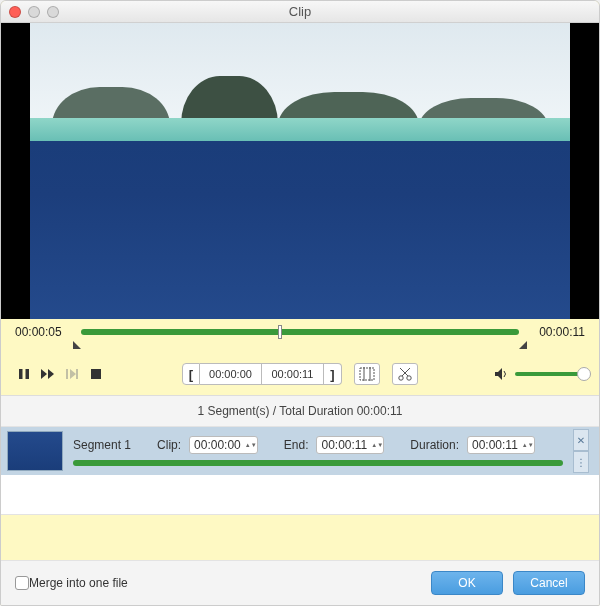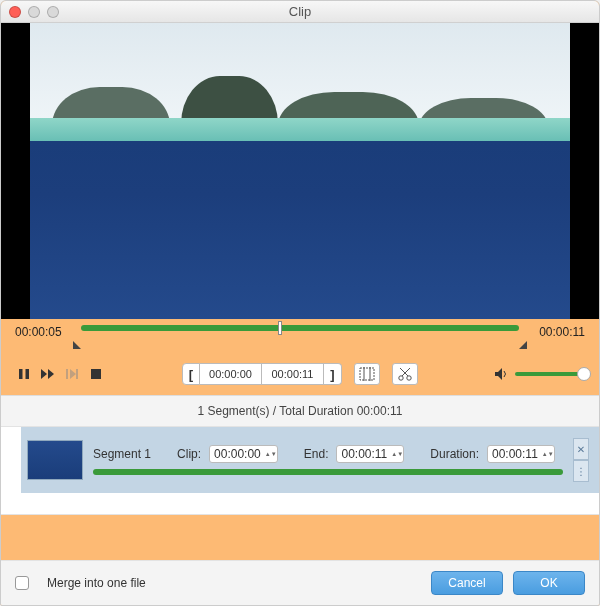--- a/index.html
+++ b/index.html
@@ -1,31 +1,31 @@
 <!DOCTYPE html>
 <html><head>
 <meta charset="utf-8">
 <style>
   * { box-sizing: border-box; margin: 0; padding: 0; font-family: -apple-system, "Helvetica Neue", Arial, sans-serif; font-size: 12px; color: #333; }
   body { background: #f0f0f0; }
-  .window { width: 600px; height: 606px; background: #fdba74; border: 1px solid #ccc; border-radius: 6px 6px 2px 2px; overflow: hidden; display: flex; flex-direction: column; }
+  .window { width: 600px; height: 606px; background: #fef9c3; border: 1px solid #ccc; border-radius: 6px 6px 2px 2px; overflow: hidden; display: flex; flex-direction: column; }
   .titlebar { height: 22px; background: linear-gradient(#f7f7f7,#e6e6e6); border-bottom: 1px solid #d0d0d0; display: flex; align-items: center; position: relative; }
   .lights { display: flex; gap: 7px; padding-left: 8px; }
   .light { width: 12px; height: 12px; border-radius: 50%; border: 0.5px solid rgba(0,0,0,.2); }
   .light.red { background: #ff5f57; }
   .light.gray { background: #d9d9d9; }
   .title { position: absolute; left: 0; right: 0; text-align: center; font-size: 13px; color: #555; pointer-events: none; }
   .preview-wrap { background: #000; height: 296px; display: flex; justify-content: center; }
   .preview { width: 540px; height: 296px; position: relative; overflow: hidden; }
   .sky { position: absolute; inset: 0; height: 32%; background: linear-gradient(#dfe9ef,#eef4f7); }
   .island { position: absolute; top: 18%; left: 0; right: 0; height: 18%; }
   .mtn { position: absolute; bottom: 0; background: #3d5a4a; border-radius: 40% 40% 0 0 / 90% 90% 0 0; }
   .lagoon { position: absolute; top: 32%; left:0; right:0; height: 10%; background: linear-gradient(#8fd6c8,#5fb9b0); }
   .sea { position: absolute; top: 40%; left:0; right:0; bottom:0; background: linear-gradient(#1a3d7a 0%, #1c3e7c 30%, #244a8c 100%); }
-  .time-row { display: flex; padding: 6px 14px 2px; gap: 8px; }
+  .time-row { display: flex; align-items: center; padding: 6px 14px 2px; gap: 8px; }
   .time-lbl { width: 58px; font-size: 12px; color: #222; }
   .seek { flex: 1; height: 6px; background: #3a9a3a; border-radius: 3px; position: relative; }
   .seek-thumb { position: absolute; top: -4px; width: 4px; height: 14px; background: #fff; border: 1px solid #888; left: 45%; }
   .time-lbl.right { text-align: right; }
   .handle-row { display:flex; padding: 0 14px 4px; }
   .handle-row .sp { width:58px; }
   .handle-track { flex:1; position:relative; height:12px; }
   .tri { width:0; height:0; position:absolute; }
   .tri.left { left:0; border-bottom:8px solid #444; border-right:8px solid transparent; }
   .tri.right { right:0; border-bottom:8px solid #444; border-left:8px solid transparent; }
@@ -36,32 +36,32 @@
   .brk { width:18px; height:22px; border:1px solid #bbb; background:#fff; display:flex; align-items:center; justify-content:center; font-weight:bold; font-size:13px; cursor:pointer; }
   .brk.l { border-radius:4px 0 0 4px; }
   .brk.r { border-radius:0 4px 4px 0; border-left:none; }
   .tc { width:62px; height:22px; border:1px solid #bbb; border-left:none; background:#fff; display:flex; align-items:center; justify-content:center; font-size:11px; }
   .fxbtn { width:26px; height:22px; border:1px solid #bbb; background:#fff; margin-left:6px; border-radius:3px; display:flex; align-items:center; justify-content:center; cursor:pointer; }
   .vol { display:flex; align-items:center; gap:6px; }
   .vol-track { width:70px; height:4px; background:#3a9a3a; border-radius:2px; position:relative; }
   .vol-thumb { position:absolute; right:-6px; top:-5px; width:14px; height:14px; border-radius:50%; background:#fff; border:1px solid #aaa; }
   .seg-hdr { text-align:center; padding:8px 8px; font-size:12px; color:#444; background:#f4f4f4; border-bottom:1px solid #e3e3e3;}
   .seg-list { background:#fff; height:88px; border-bottom:1px solid #e3e3e3; overflow:hidden; position:relative;}
-  .seg-row { display:flex; align-items:center; height:66px; padding:0 10px 0 6px; gap:10px; background:#c3d5e4; position:relative;margin-left:20px;}
+  .seg-row { display:flex; align-items:center; height:48px; padding:0 10px 0 6px; gap:10px; background:#c3d5e4; position:relative;}
   .thumb { width:56px; height:40px; background:linear-gradient(#244a8c,#1a3d7a); border:1px solid #8fa8bd; }
   .seg-fields { flex:1; display:flex; flex-direction:column; gap:4px; }
   .fld-row { display:flex; align-items:center; gap:8px; font-size:11px; }
   .fld-lbl { color:#333; }
   .stepper { display:flex; align-items:center; background:#fff; border:1px solid #bbb; border-radius:3px; height:18px; padding:0 4px; font-size:11px; gap:4px; }
   .stepctl { width:8px; height:14px; display:flex; flex-direction:column; justify-content:center; gap:0; color:#666; font-size:6px; line-height:5px; cursor:pointer; }
   .seg-track { height:6px; background:#3a9a3a; border-radius:3px; margin-top:2px; }
   .seg-side { width:16px; display:flex; flex-direction:column; gap:0; }
   .sidebtn { width:16px; height:22px; background:#dbe6f0; border:1px solid #a8bdd0; display:flex; align-items:center; justify-content:center; font-size:10px; color:#5a7a99; cursor:pointer; }
   .footer { margin-top:auto; display:flex; align-items:center; padding:10px 14px; gap:10px; border-top:1px solid #e3e3e3; background:#f4f4f4;}
-  .chk { display:flex; align-items:center; gap:18px; cursor:pointer; }
+  .chk { display:flex; align-items:center; gap:0; cursor:pointer; }
   .chkbox { width:14px; height:14px; border:1px solid #999; border-radius:3px; background:#fff; }
   .btn { min-width:72px; height:24px; border-radius:4px; display:flex; align-items:center; justify-content:center; font-size:12px; cursor:pointer; background:linear-gradient(#6db4ec,#4a9de0); color:#fff; border:1px solid #3b87c7; }
   svg { display:block; }
 </style>
 </head>
 <body>
 
 <div class="window">
   <div class="titlebar">
     <div class="lights">
@@ -198,16 +198,16 @@
       </div>
     </div>
   </div>
 
   <div class="footer">
     <label class="chk">
       <span class="chkbox"></span>
       <span>Merge into one file</span>
     </label>
     <div class="spacer"></div>
+    <div class="btn">OK</div>
     <div class="btn">Cancel</div>
-    <div class="btn">OK</div>
   </div>
 </div>
 
 </body></html>

